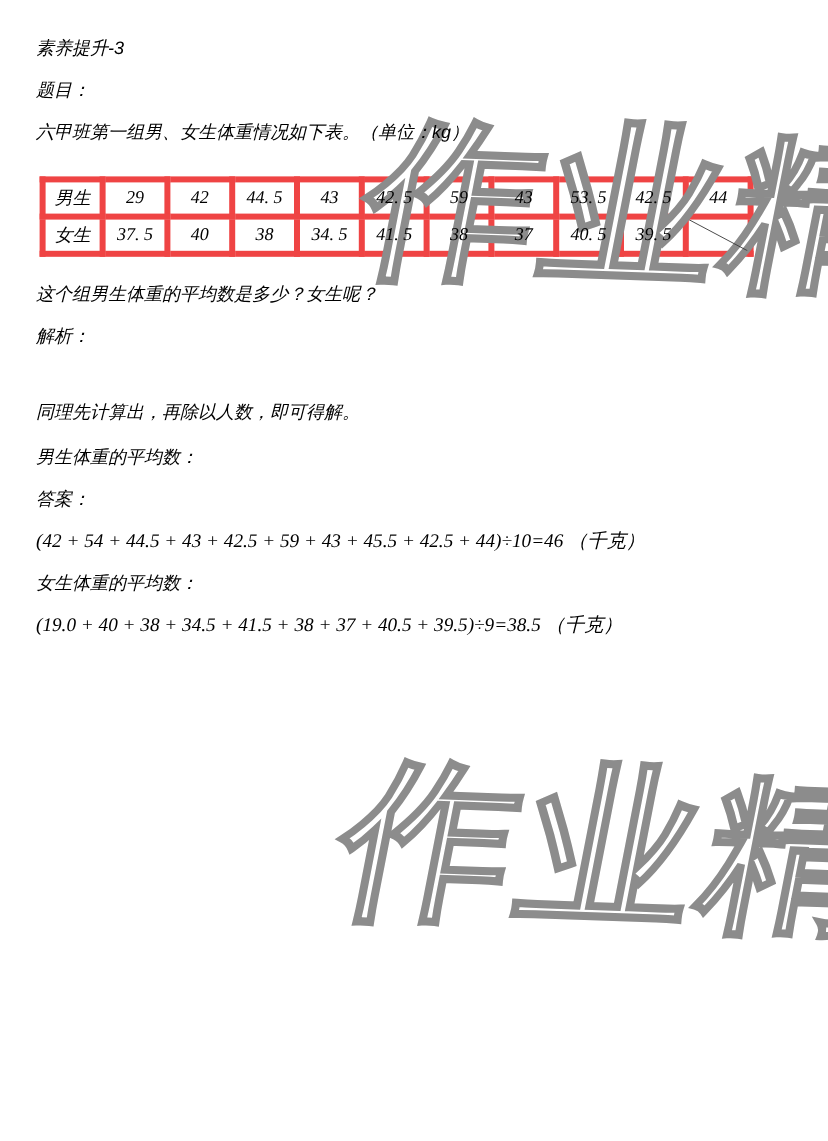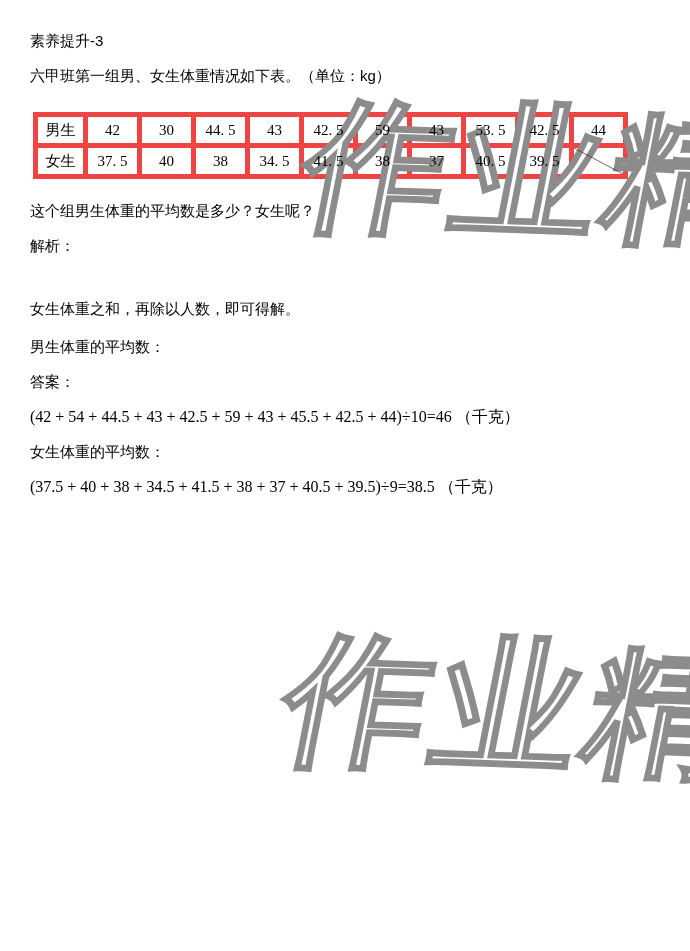--- a/index.html
+++ b/index.html
@@ -12,20 +12,21 @@
     font-family: "Liberation Sans", "DejaVu Sans", sans-serif;
     color: #000000;
   }
 
   .content {
     position: absolute;
     left: 0; top: 0;
     width: 570px;
     padding: 31px 20px 0 30px;
     box-sizing: border-box;
+    font-style: italic;
   }
 
   .line {
     position: relative;
     z-index: 2;
     font-size: 15px;
     line-height: 19px;
     margin: 0 0 16px 0;
     white-space: nowrap;
   }
@@ -96,42 +97,43 @@
   .wm-top    { left: 300px; top: 64px;  width: 480px; height: 210px; }
   .wm-bottom { left: 280px; top: 598px; width: 480px; height: 210px; }
 </style>
 </head>
 <body>
 
 <div class="content">
 
   <p class="line">素养提升-3</p>
 
+  <p class="line">题目：</p>
 
   <p class="line">六甲班第一组男、女生体重情况如下表。（单位：kg）</p>
 
   <table class="weights">
     <colgroup>
       <col style="width:50px">
       <col>
         <col>
         <col>
         <col>
         <col>
         <col>
         <col>
         <col>
         <col>
         <col>
     </colgroup>
     <tbody>
       <tr>
         <td class="rowhead"><span>男生</span></td>
+        <td><span>29</span></td>
         <td><span>42</span></td>
-        <td><span>30</span></td>
         <td><span>44. 5</span></td>
         <td><span>43</span></td>
         <td><span>42. 5</span></td>
         <td><span>59</span></td>
         <td><span>43</span></td>
         <td><span>53. 5</span></td>
         <td><span>42. 5</span></td>
         <td><span>44</span></td>
       </tr>
       <tr>
@@ -152,31 +154,31 @@
           </svg>
         </td>
       </tr>
     </tbody>
   </table>
 
   <p class="line">这个组男生体重的平均数是多少？女生呢？</p>
 
   <p class="line">解析：</p>
 
-  <p class="para2"><br><span>女生体重之和，再除以人数，即可得解。</span></p>
+  <p class="para2"><br><span>同理先计算出，再除以人数，即可得解。</span></p>
 
   <p class="line">男生体重的平均数：</p>
 
   <p class="line">答案：</p>
 
   <p class="line formula">(42 + 54 + 44.5 + 43 + 42.5 + 59 + 43 + 45.5 + 42.5 + 44)÷10=46 （千克）</p>
 
   <p class="line">女生体重的平均数：</p>
 
-  <p class="line formula">(37.5 + 40 + 38 + 34.5 + 41.5 + 38 + 37 + 40.5 + 39.5)÷9=38.5 （千克）</p>
+  <p class="line formula">(19.0 + 40 + 38 + 34.5 + 41.5 + 38 + 37 + 40.5 + 39.5)÷9=38.5 （千克）</p>
 
 </div>
 
 <svg class="wm wm-top" aria-hidden="true">
   <text x="5" y="150">作业精</text>
 </svg>
 
 <svg class="wm wm-bottom" aria-hidden="true">
   <text x="5" y="150">作业精</text>
 </svg>

